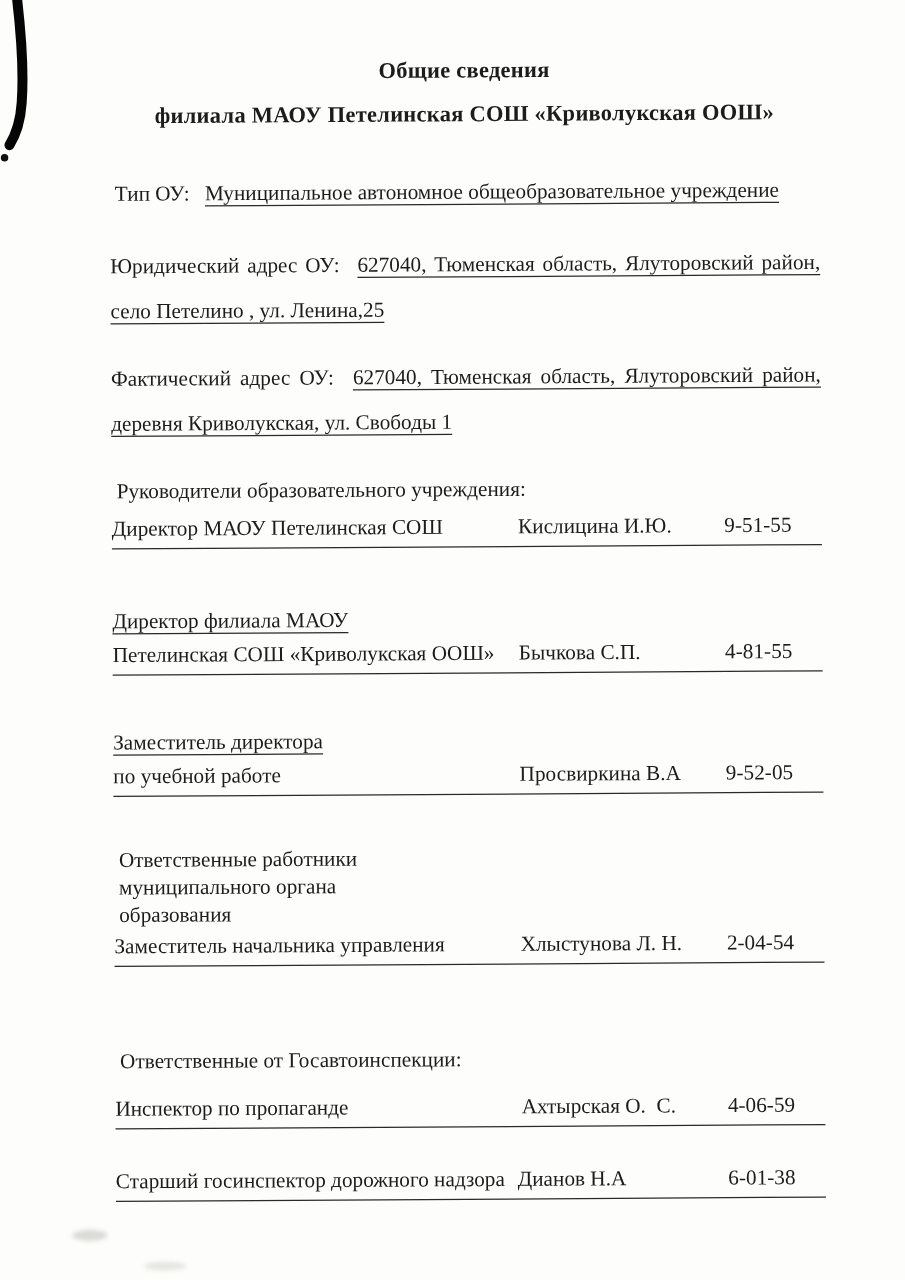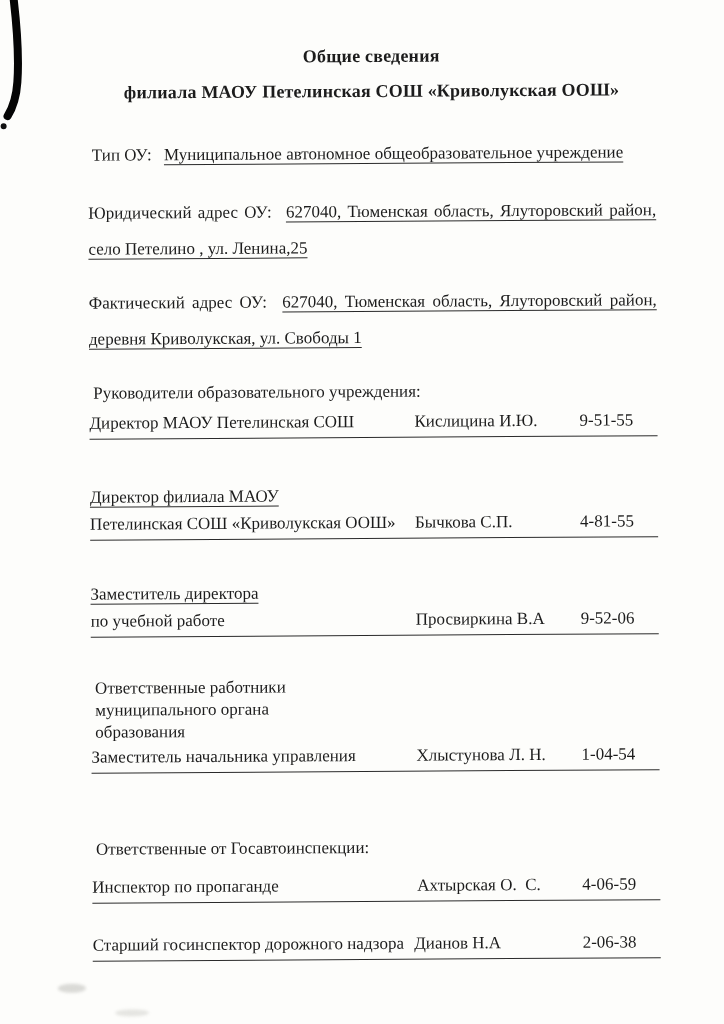--- a/index.html
+++ b/index.html
@@ -169,50 +169,50 @@
       </div>
     </div>
 
     <div class="gap-md">
       <div class="pos-line">
         <span class="u">Заместитель директора</span>
       </div>
       <div class="person-row">
         <span class="pos">по учебной работе</span>
         <span class="nm">Просвиркина В.А</span>
-        <span class="ph">9-52-06</span>
+        <span class="ph">9-52-05</span>
       </div>
     </div>
 
     <div class="tight-heading">
       <div>Ответственные работники</div>
       <div>муниципального органа</div>
       <div>образования</div>
     </div>
 
     <div class="person-row">
       <span class="pos">Заместитель начальника управления</span>
       <span class="nm">Хлыстунова Л. Н.</span>
-      <span class="ph">1-04-54</span>
+      <span class="ph">2-04-54</span>
     </div>
 
     <div class="gai-heading">Ответственные от Госавтоинспекции:</div>
 
     <div class="person-row gai-row">
       <span class="pos">Инспектор по пропаганде</span>
       <span class="nm">Ахтырская О.  С.</span>
       <span class="ph">4-06-59</span>
     </div>
 
     <div class="person-row gai-row gai-row2">
       <span class="pos">
         <span>Старший госинспектор дорожного надзора</span>
         <span class="name-inline">Дианов Н.А</span>
       </span>
-      <span class="ph">2-06-38</span>
+      <span class="ph">6-01-38</span>
     </div>
 
   </div>
 
   <div class="smudge smudge-1"></div>
   <div class="smudge smudge-2"></div>
 
 </div>
 
 </body></html>

